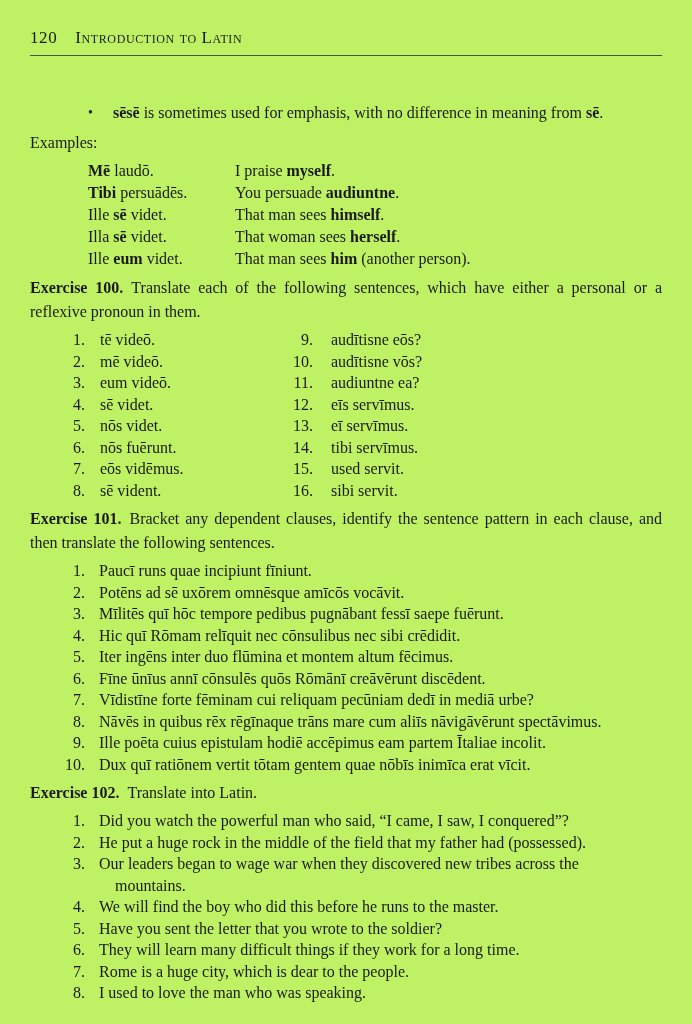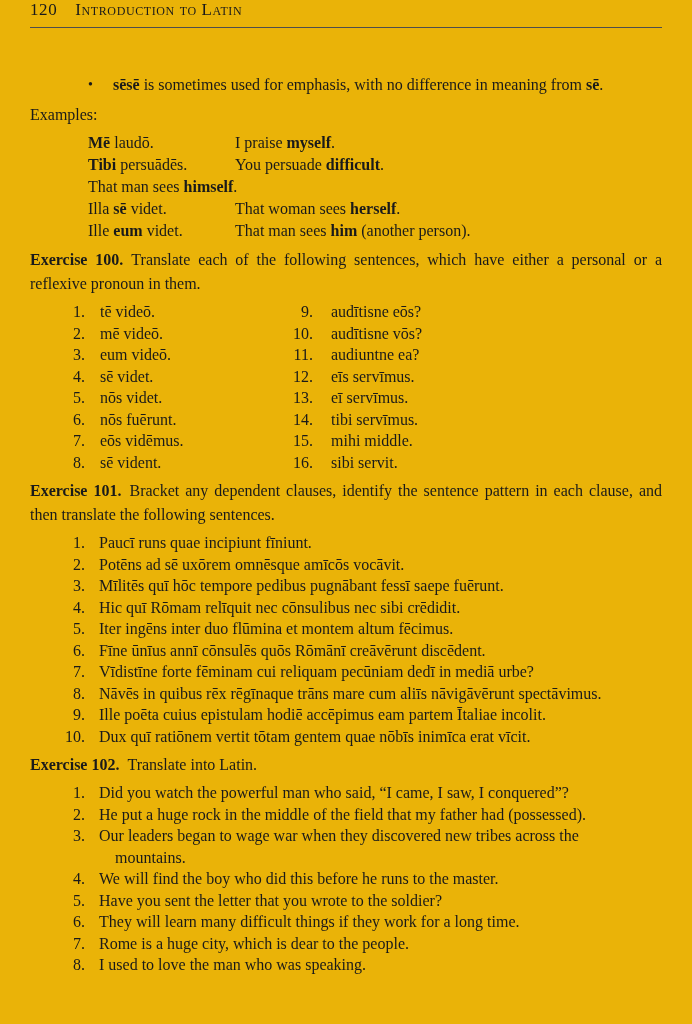--- a/index.html
+++ b/index.html
@@ -1,18 +1,18 @@
 <!DOCTYPE html>
 <html><head>
 <meta charset="utf-8">
 <style>
   html,body{margin:0;padding:0;background:#e8e8e8;}
   .page{
-    width:692px;height:1024px;background:#eab308;position:relative;
-    margin:0 auto;overflow:hidden;box-sizing:border-box;
+    width:692px;height:1024px;background:#bef264;position:relative;
+    margin:0 auto;overflow:hidden;box-sizing:border-box;padding-top:28px;
     font-family:"Liberation Serif","DejaVu Serif",serif;
     color:#1a1a1a;font-size:16px;
   }
   .header{
     margin:0 30px;display:flex;align-items:baseline;gap:18px;
     padding-bottom:7px;border-bottom:1.5px solid #4d4d4d;
     font-size:17px;letter-spacing:0.6px;
   }
   .pagenum{font-variant:small-caps;}
   .booktitle{font-variant:small-caps;}
@@ -55,23 +55,24 @@
 
   <div class="examples-label">Examples:</div>
 
   <div class="ex-table" id="examples-table">
       <div class="ex-row">
         <span class="ex-la"><b>Mē</b> laudō.</span>
         <span class="ex-en">I praise <b>myself</b>.</span>
       </div>
       <div class="ex-row">
         <span class="ex-la"><b>Tibi</b> persuādēs.</span>
-        <span class="ex-en">You persuade <b>difficult</b>.</span>
-      </div>
-      <div class="ex-row">
+        <span class="ex-en">You persuade <b>audiuntne</b>.</span>
+      </div>
+      <div class="ex-row">
+        <span class="ex-la">Ille <b>sē</b> videt.</span>
         <span class="ex-en">That man sees <b>himself</b>.</span>
       </div>
       <div class="ex-row">
         <span class="ex-la">Illa <b>sē</b> videt.</span>
         <span class="ex-en">That woman sees <b>herself</b>.</span>
       </div>
       <div class="ex-row">
         <span class="ex-la">Ille <b>eum</b> videt.</span>
         <span class="ex-en">That man sees <b>him</b> (another person).</span>
       </div>
@@ -134,21 +135,21 @@
         <div class="li">
           <span class="num num-r">13.</span>
           <span class="body"><span class="txt">eī servīmus.</span></span>
         </div>
         <div class="li">
           <span class="num num-r">14.</span>
           <span class="body"><span class="txt">tibi servīmus.</span></span>
         </div>
         <div class="li">
           <span class="num num-r">15.</span>
-          <span class="body"><span class="txt">mihi middle.</span></span>
+          <span class="body"><span class="txt">used servit.</span></span>
         </div>
         <div class="li">
           <span class="num num-r">16.</span>
           <span class="body"><span class="txt">sibi servit.</span></span>
         </div>
       </div>
   </div>
 
   <p class="exh"><b>Exercise 101.</b><span class="gap"></span><span>Bracket any dependent clauses, identify the sentence pattern in each clause, and then translate the following sentences.</span></p>
 

